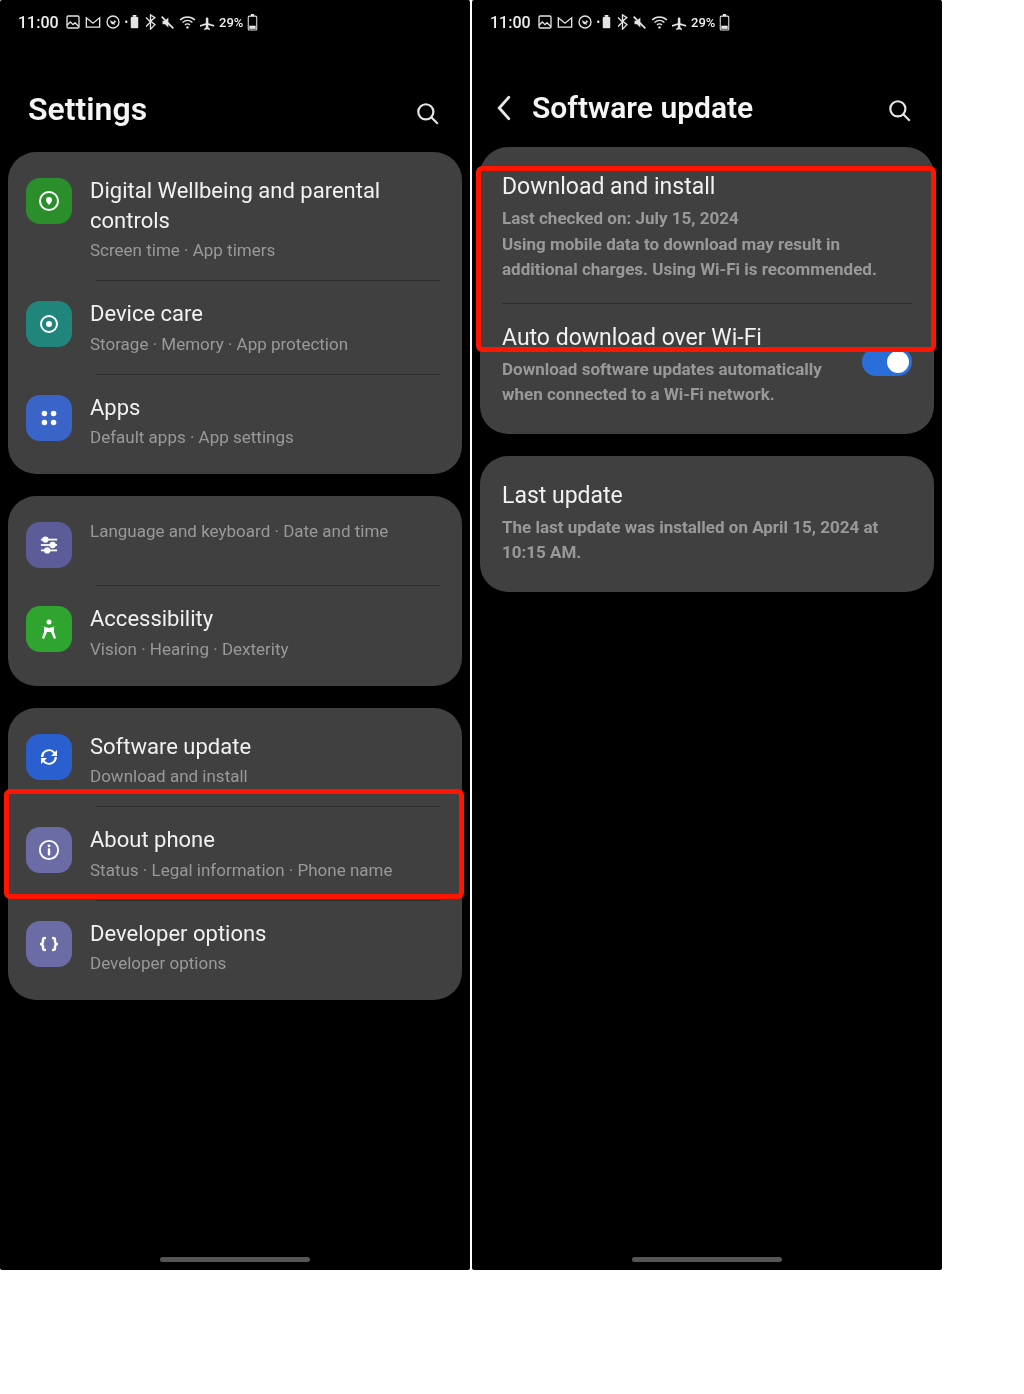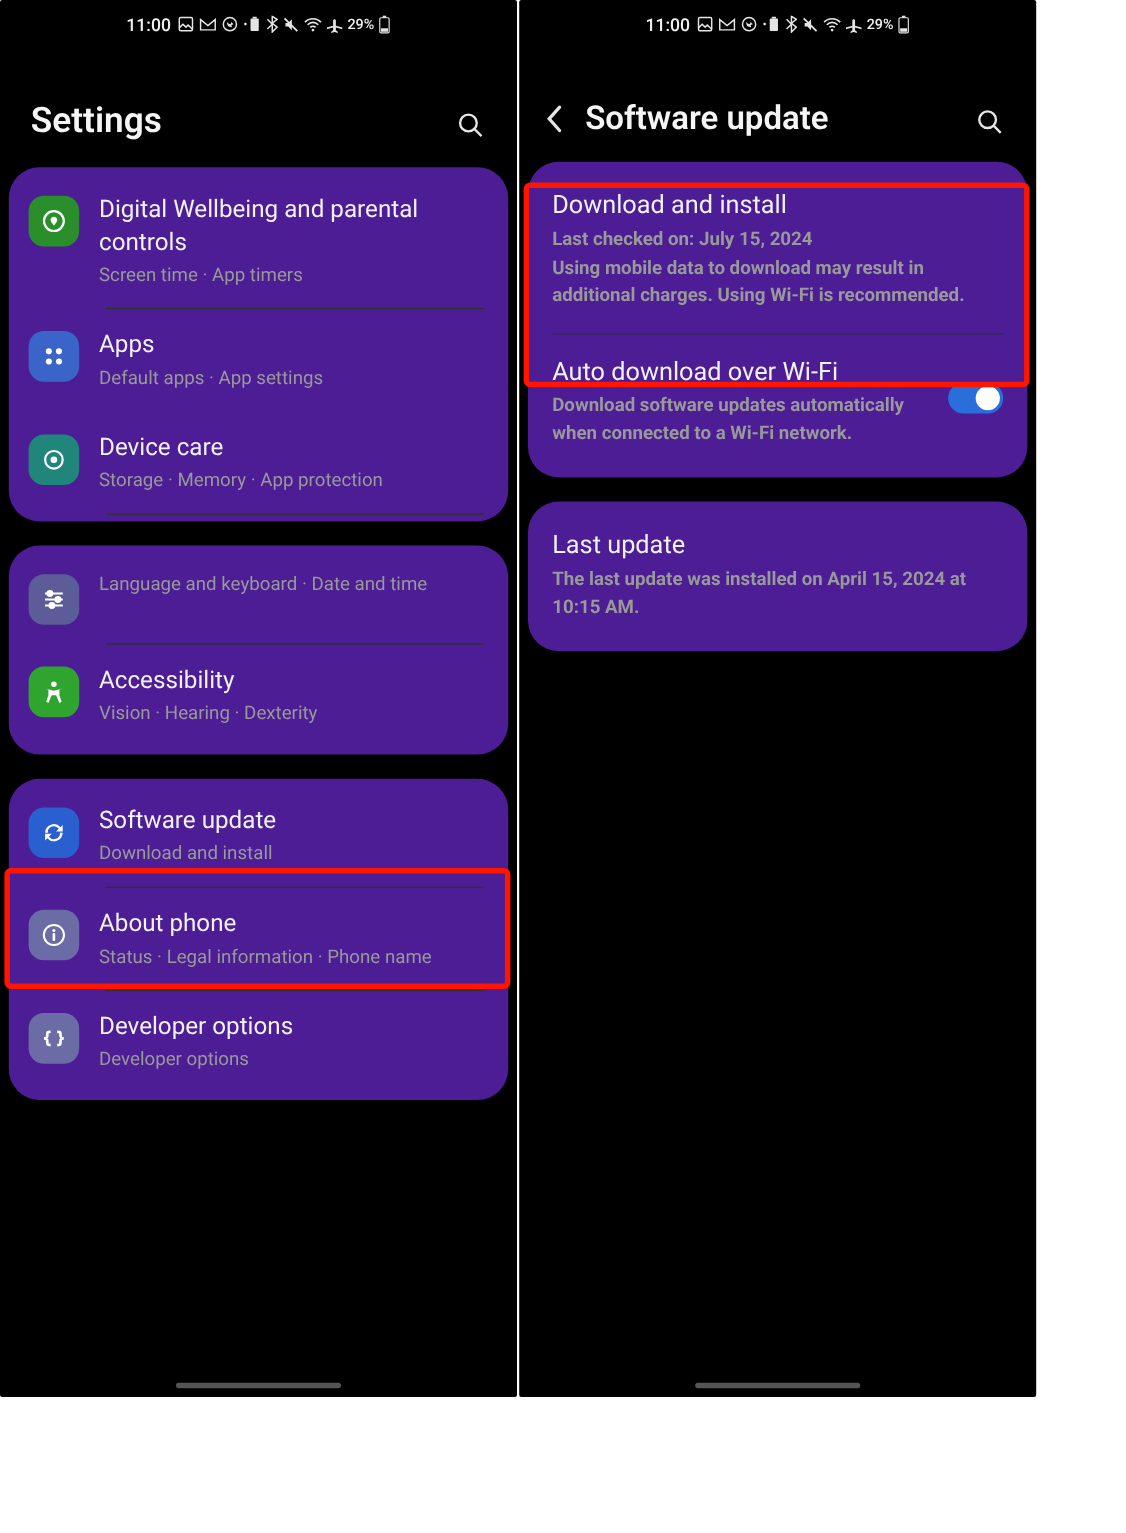--- a/index.html
+++ b/index.html
@@ -17,21 +17,21 @@
   background: #000;
   color: #e5e5e5;
   position: relative;
   overflow: hidden;
   border-radius: 2px;
 }
 .statusbar {
   height: 44px;
   display: flex;
   align-items: center;
-  justify-content: center;
+  justify-content: flex-start;
   padding: 14px 18px;
   font-size: 16px;
   font-weight: 500;
   color: #f0f0f0;
 }
 .sb-left { display: flex; align-items: center; gap: 6px; }
 .sb-right { display: flex; align-items: center; gap: 4px; font-size: 13px; }
 .sb-icons { display: flex; gap: 4px; align-items: center; }
 .header {
   padding: 46px 28px 24px 28px;
@@ -41,21 +41,21 @@
 }
 .header h1 {
   font-size: 32px;
   font-weight: 600;
   color: #f5f5f5;
 }
 .header-left { display: flex; align-items: center; gap: 14px; }
 .back-btn { width: 28px; height: 28px; display: flex; align-items: center; justify-content: center; }
 .search-btn { width: 28px; height: 28px; display: flex; align-items: center; justify-content: center; }
 .card {
-  background: #4c1d95;
+  background: #404040;
   border-radius: 28px;
   margin: 0 8px 22px 8px;
   padding: 6px 0;
 }
 .row {
   display: flex;
   align-items: flex-start;
   padding: 18px 18px 18px 18px;
   position: relative;
 }
@@ -220,44 +220,44 @@
         <svg width="24" height="24" viewBox="0 0 24 24" fill="none">
             <circle cx="12" cy="12" r="9" stroke="#fff" stroke-width="2"></circle>
             <path d="M12 8c-2 0-3 1.3-3 3 0 2 3 5 3 5s3-3 3-5c0-1.7-1-3-3-3z" fill="#fff"></path>
           </svg>
       </div>
       <div class="row-text">
         <div class="row-title">Digital Wellbeing and parental controls</div>
         <div class="row-sub">Screen time  ·  App timers</div>
       </div>
     </div>
+    <div class="row with-divider">
+      <div class="row-icon ic-teal">
+        <svg width="24" height="24" viewBox="0 0 24 24" fill="none">
+            <circle cx="12" cy="12" r="8" stroke="#fff" stroke-width="2"></circle>
+            <circle cx="12" cy="12" r="3" fill="#fff"></circle>
+          </svg>
+      </div>
+      <div class="row-text">
+        <div class="row-title">Device care</div>
+        <div class="row-sub">Storage  ·  Memory  ·  App protection</div>
+      </div>
+    </div>
     <div class="row">
       <div class="row-icon ic-blue">
         <svg width="22" height="22" viewBox="0 0 24 24" fill="#fff">
             <circle cx="7" cy="7" r="3"></circle>
             <circle cx="17" cy="7" r="3"></circle>
             <circle cx="7" cy="17" r="3"></circle>
             <circle cx="17" cy="17" r="3"></circle>
           </svg>
       </div>
       <div class="row-text">
         <div class="row-title">Apps</div>
         <div class="row-sub">Default apps  ·  App settings</div>
-      </div>
-    </div>
-    <div class="row with-divider">
-      <div class="row-icon ic-teal">
-        <svg width="24" height="24" viewBox="0 0 24 24" fill="none">
-            <circle cx="12" cy="12" r="8" stroke="#fff" stroke-width="2"></circle>
-            <circle cx="12" cy="12" r="3" fill="#fff"></circle>
-          </svg>
-      </div>
-      <div class="row-text">
-        <div class="row-title">Device care</div>
-        <div class="row-sub">Storage  ·  Memory  ·  App protection</div>
       </div>
     </div>
   </div>
 
   <div class="card">
     <div class="row with-divider">
       <div class="row-icon ic-purple">
         <svg width="22" height="18" viewBox="0 0 24 20" fill="none" stroke="#fff" stroke-width="2">
             <line x1="3" y1="4" x2="21" y2="4"></line>
             <circle cx="8" cy="4" r="2.5" fill="#fff"></circle>

